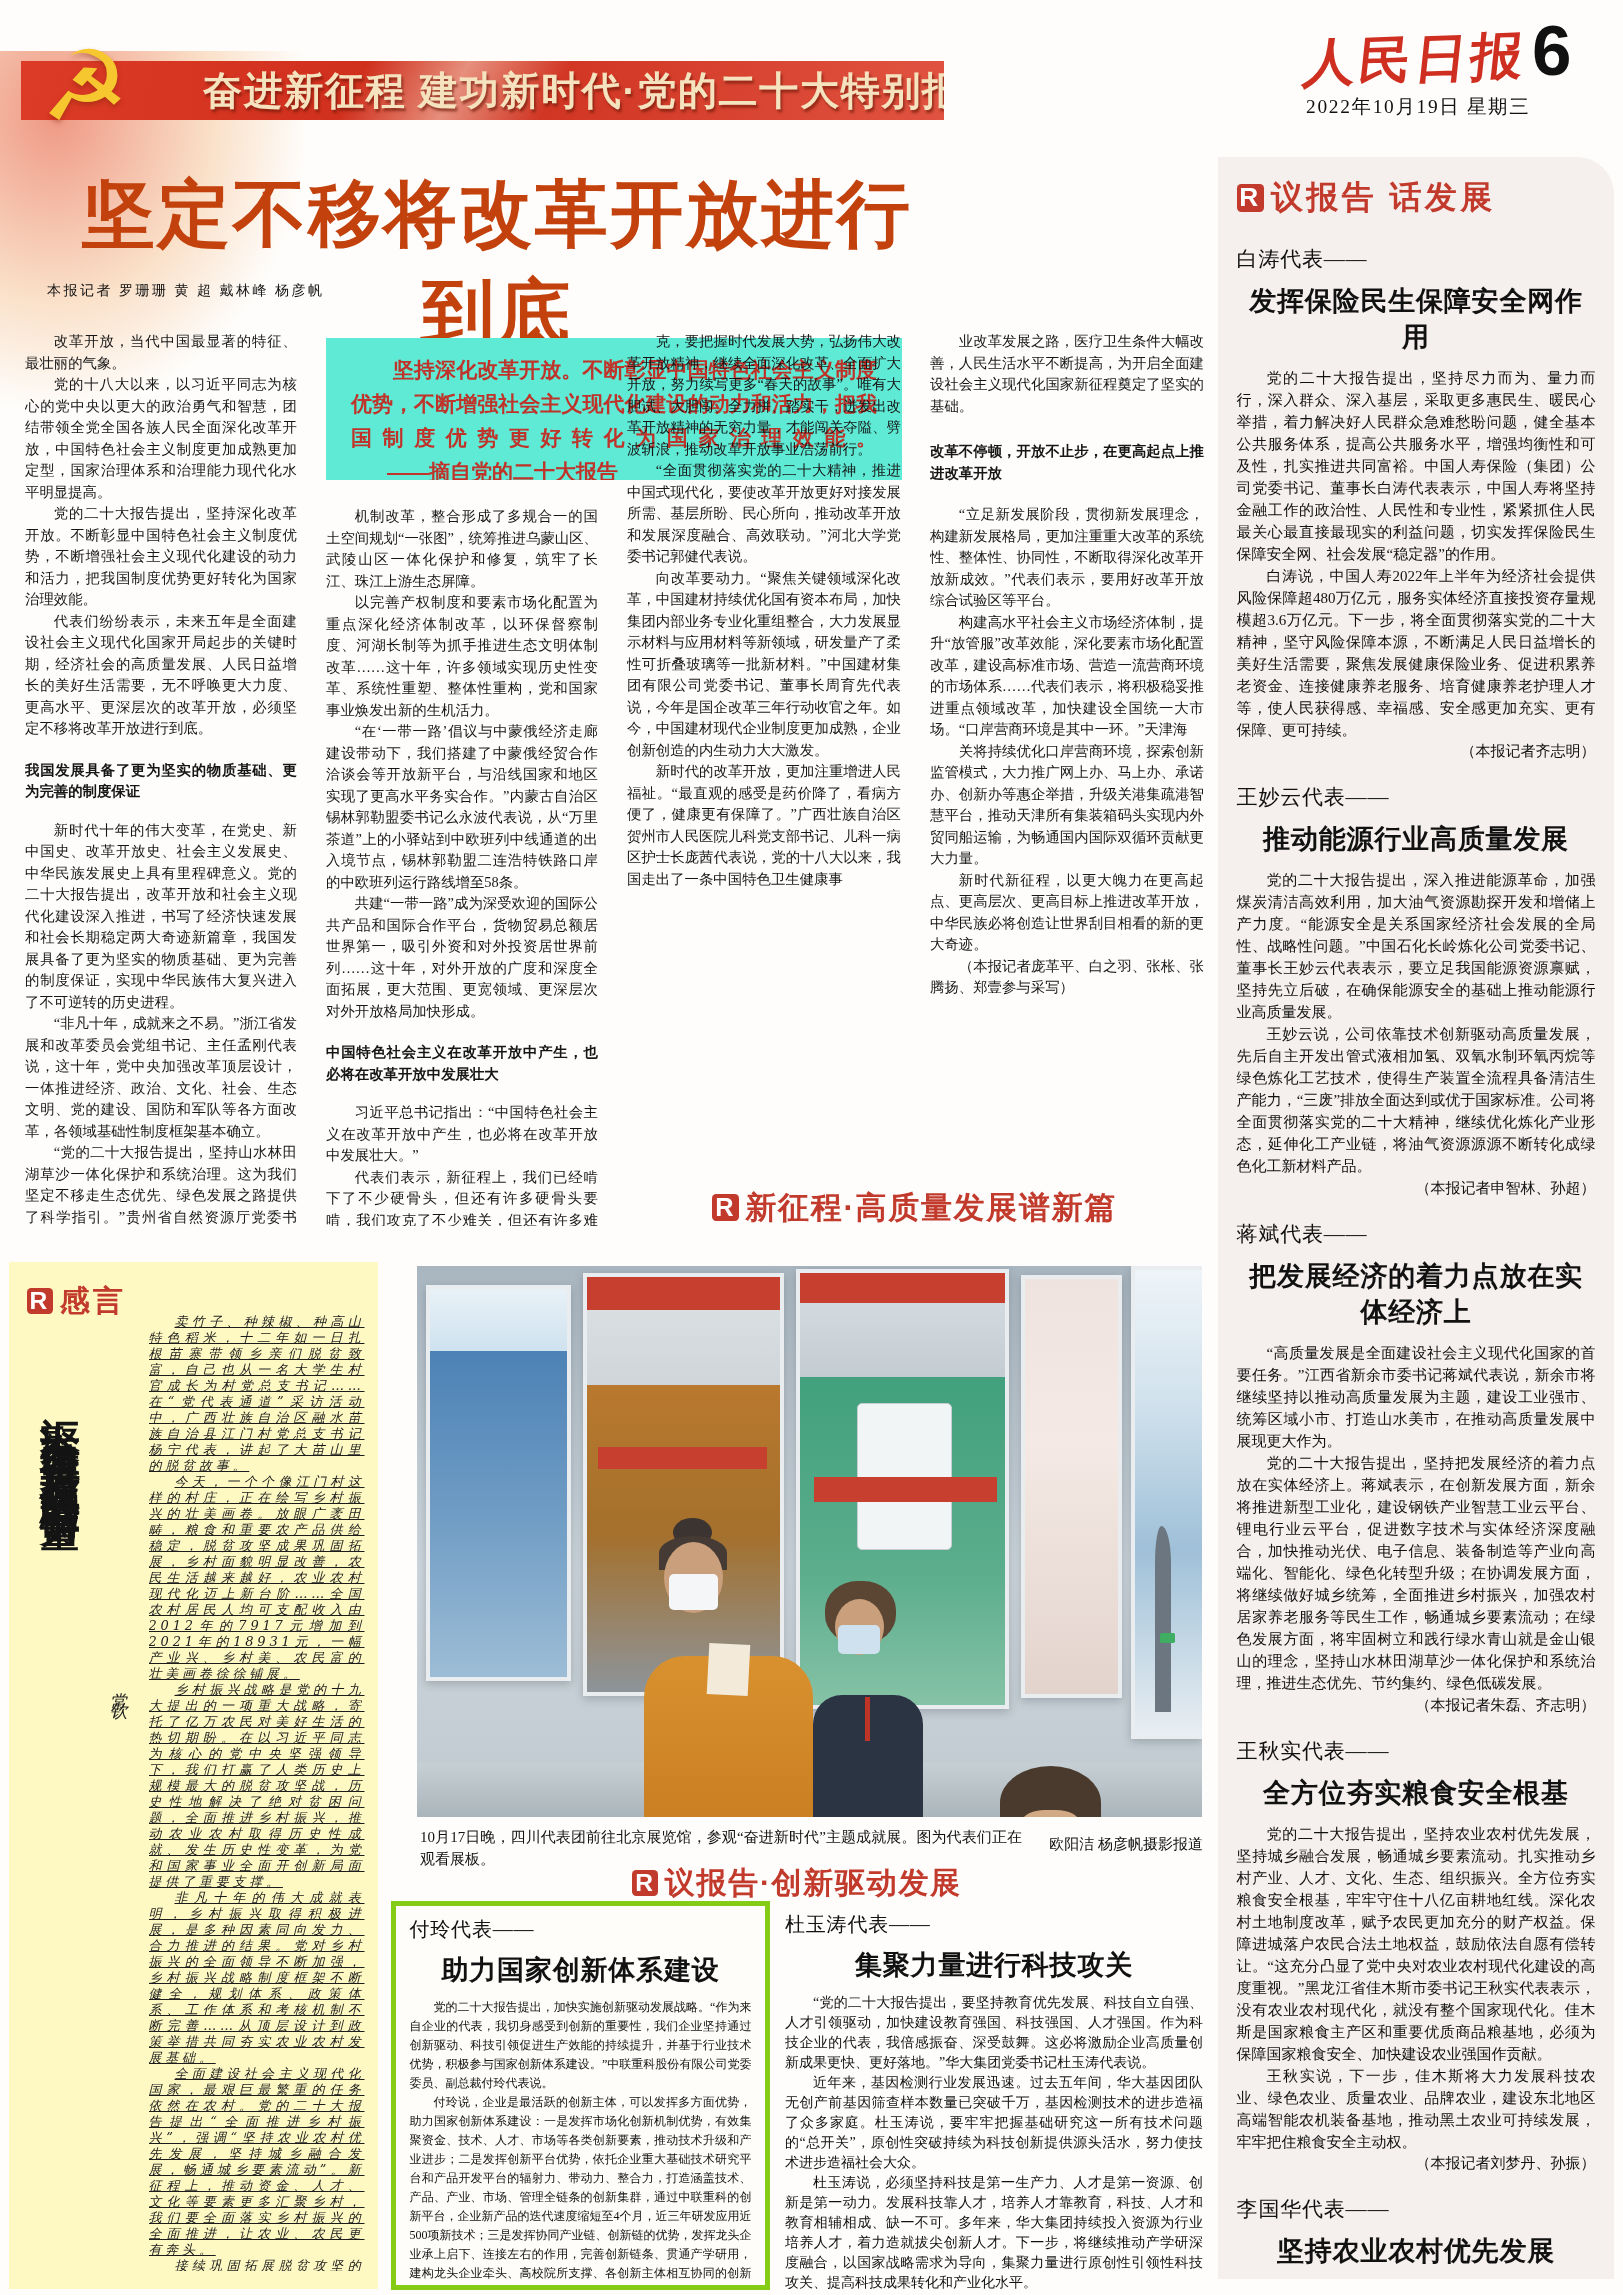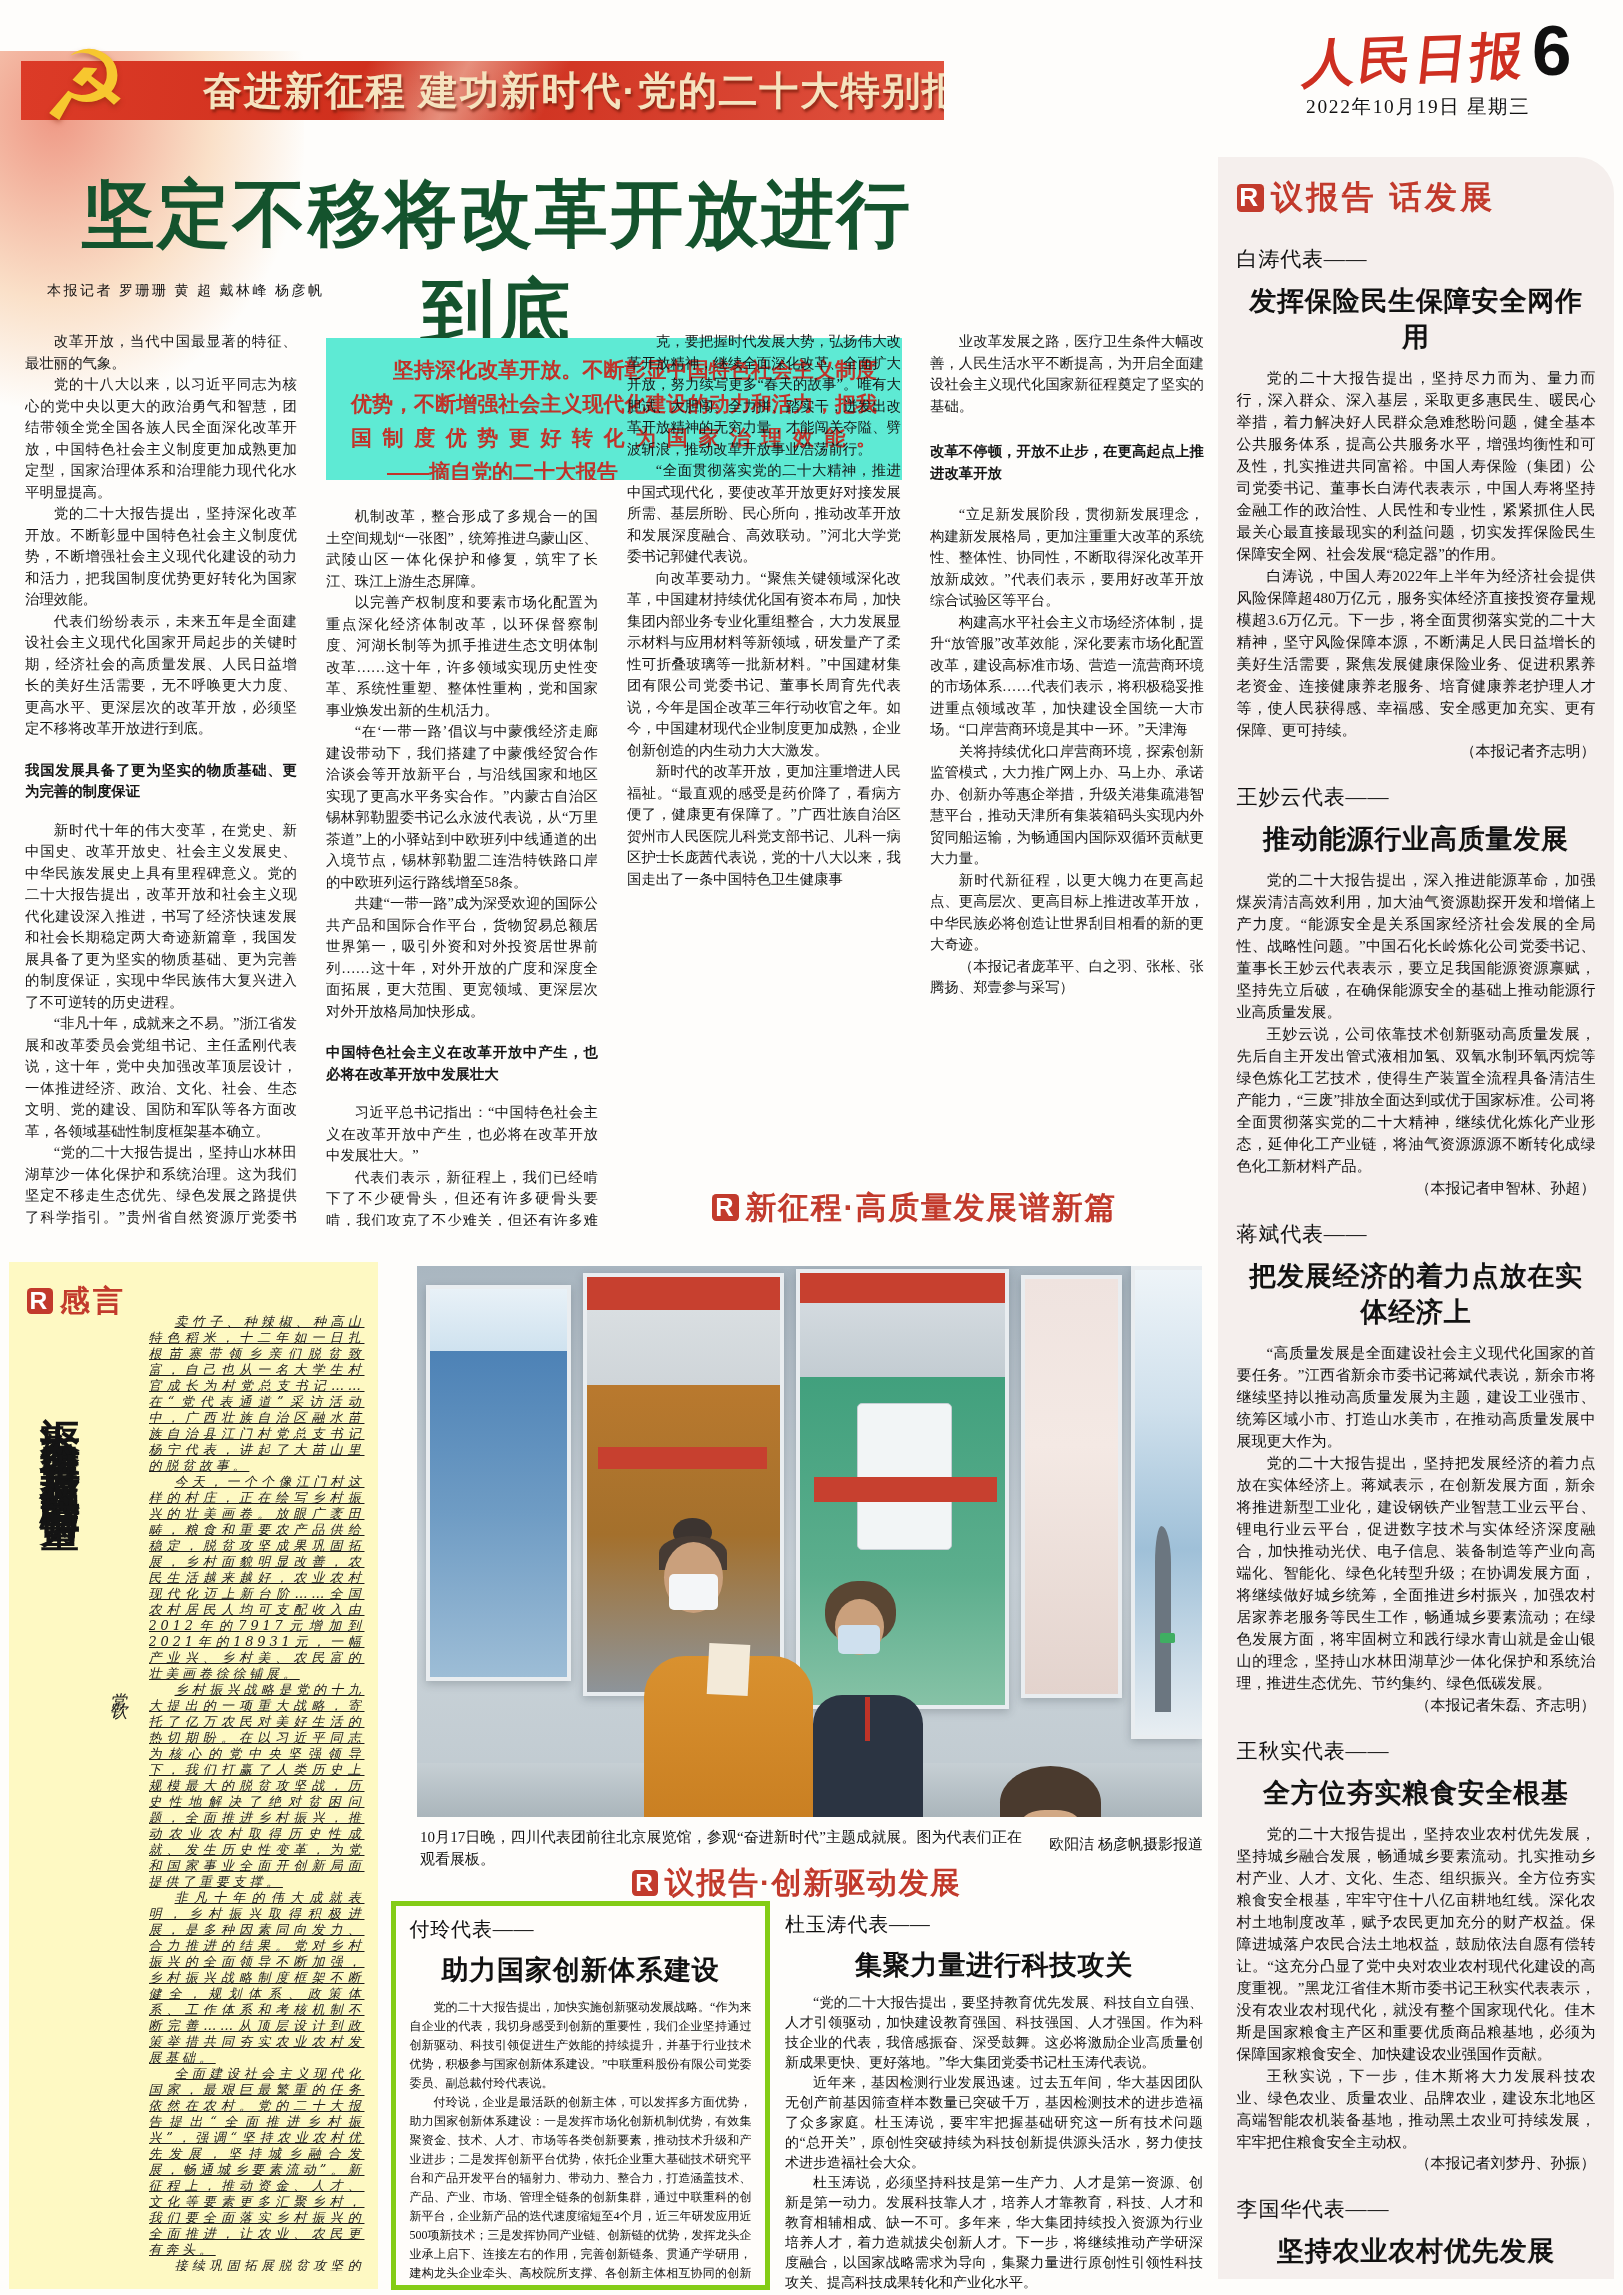--- a/index.html
+++ b/index.html
@@ -22,21 +22,21 @@
             text-shadow:0 2.5px 5px rgba(140,40,10,.5); font-family:"DejaVu Sans", sans-serif; }
 
   .paper-logo { position:absolute; left:1304px; top:25px; font-size:52px; font-weight:900; color:#ce2f21;
             transform:skewX(-8deg) rotate(-2deg); letter-spacing:3.4px; font-family:"Liberation Serif", serif; }
   .page-num { position:absolute; left:1532px; top:10px; font-size:71px; font-weight:600; color:#111;
             font-family:"Liberation Sans", sans-serif; }
   .dateline { position:absolute; left:1306px; top:93px; font-size:19.4px; letter-spacing:1.7px; color:#111; }
 
   
   .headline { position:absolute; left:47px; top:166px; width:900px; text-align:center; font-size:73px; font-weight:900;
-            letter-spacing:2.5px; font-family:"Liberation Sans", sans-serif; color:#14532d; }
+            letter-spacing:2.5px; font-family:"Liberation Sans", sans-serif; color:#c2410c; }
   .byline   { position:absolute; left:47px; top:282px; width:900px; text-align:left; font-size:14px; letter-spacing:2.5px; }
 
   
   .col { position:absolute; overflow:hidden; }
   .col p { font-size:14.4px; line-height:21.5px; text-align:justify; text-indent:2em; color:#161616; }
   .colA { left:25px;  top:331px; width:272px; height:895px; }
   .colB { left:326px; top:506px; width:272px; height:720px;  }
   .colC { left:627px; top:331px; width:274px; height:856px; }
   .colD { left:930px;top:331px; width:274px; height:854px; }
   .sub  { font-family:"Liberation Sans", sans-serif; font-weight:800; font-size:24.5px; line-height:37px;

